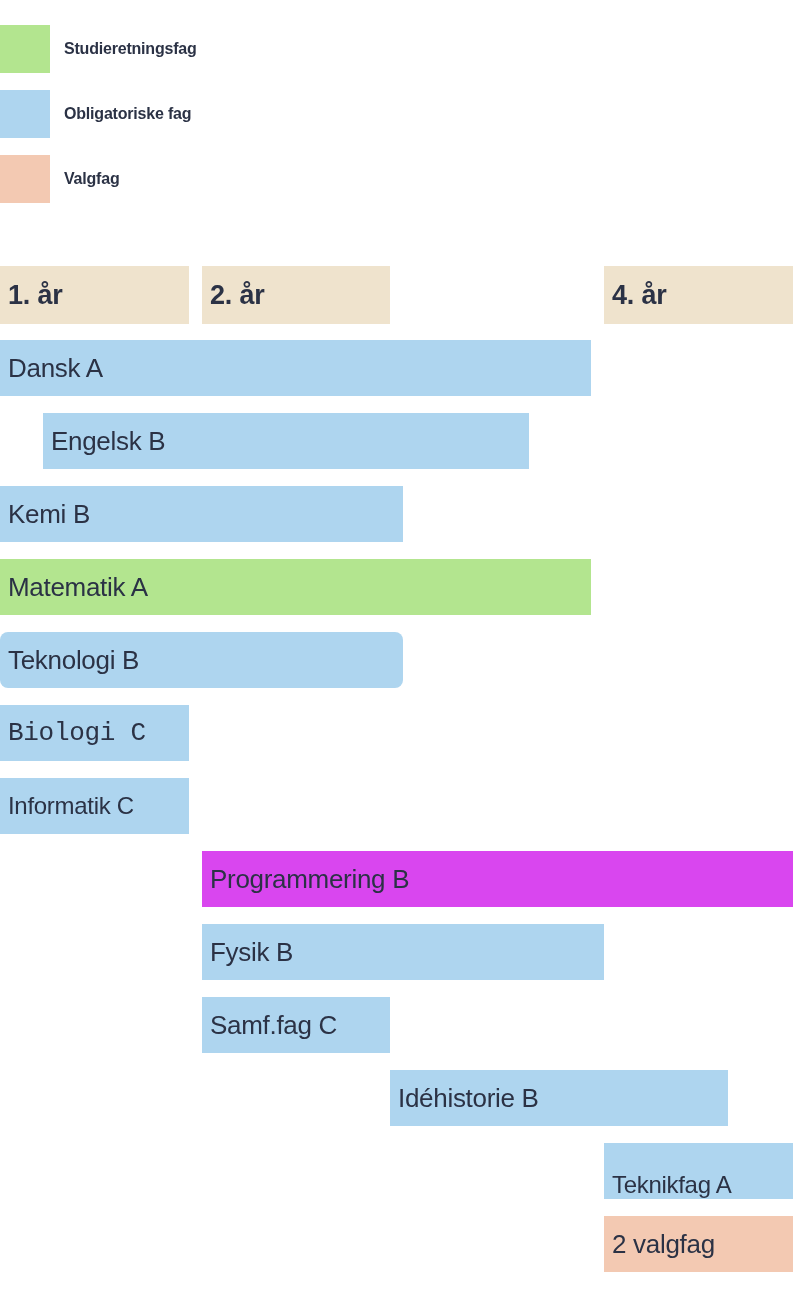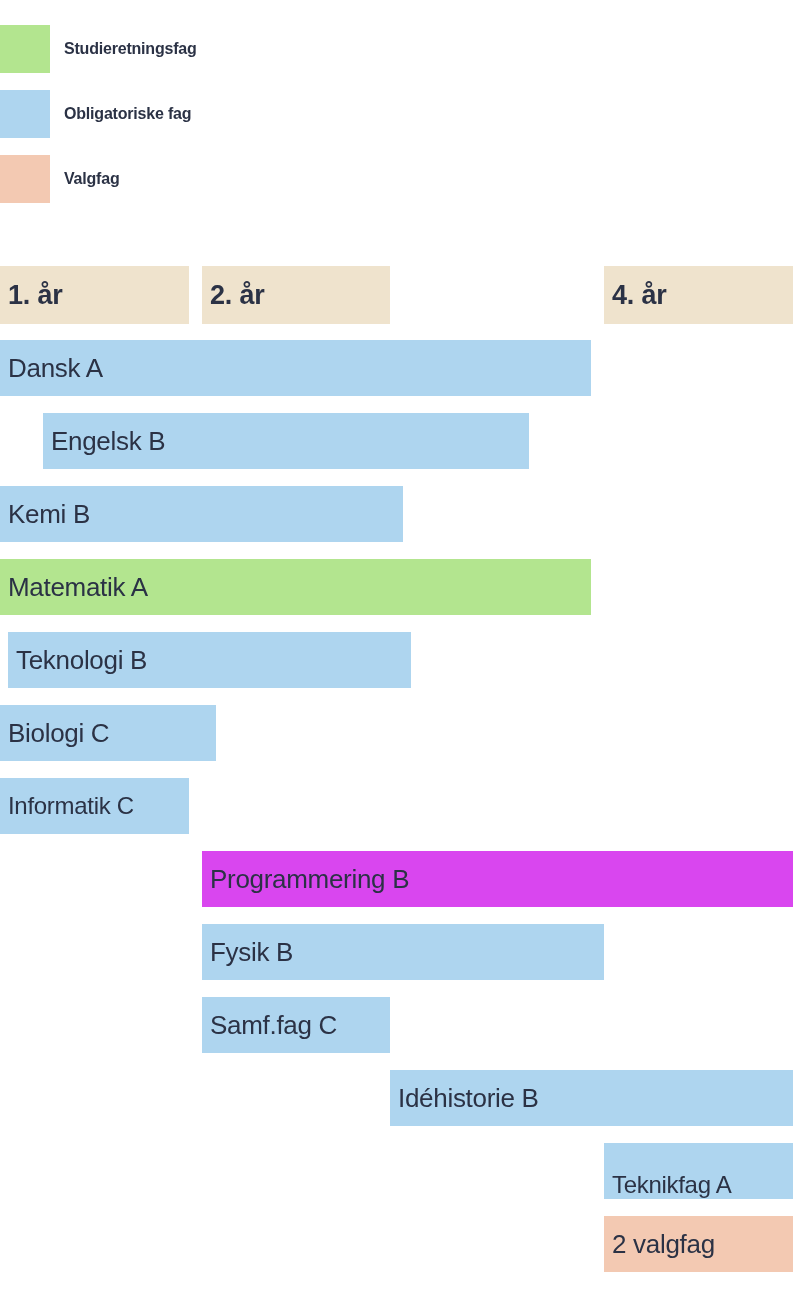--- a/index.html
+++ b/index.html
@@ -127,39 +127,39 @@
     </div>
     <div class="bar" style="left: 0px; width: 486px; top: 73px; background: rgb(174, 213, 239); margin-left: 43px;">
       <span>Engelsk B</span>
     </div>
     <div class="bar" style="left: 0px; width: 403px; top: 146px; background: rgb(174, 213, 239);">
       <span>Kemi B</span>
     </div>
     <div class="bar" style="left: 0px; width: 591px; top: 219px; background: rgb(179, 229, 143);">
       <span>Matematik A</span>
     </div>
-    <div class="bar" style="left: 8px; width: 403px; top: 292px; background: rgb(174, 213, 239);">
+    <div class="bar" style="left: 0px; width: 403px; top: 292px; background: rgb(174, 213, 239); border-radius: 8px;">
       <span>Teknologi B</span>
     </div>
-    <div class="bar" style="left: 0px; width: 216px; top: 365px; background: rgb(174, 213, 239);">
+    <div class="bar" style="left: 0px; width: 189px; top: 365px; background: rgb(174, 213, 239); font-family: Liberation Mono, monospace;">
       <span>Biologi C</span>
     </div>
     <div class="bar small" style="left: 0px; width: 189px; top: 438px; background: rgb(174, 213, 239);">
       <span>Informatik C</span>
     </div>
     <div class="bar" style="left: 202px; width: 591px; top: 511px; background: #d946ef;">
       <span>Programmering B</span>
     </div>
     <div class="bar" style="left: 202px; width: 402px; top: 584px; background: rgb(174, 213, 239);">
       <span>Fysik B</span>
     </div>
     <div class="bar" style="left: 202px; width: 188px; top: 657px; background: rgb(174, 213, 239);">
       <span>Samf.fag C</span>
     </div>
-    <div class="bar" style="left: 390px; width: 403px; top: 730px; background: rgb(174, 213, 239);">
+    <div class="bar" style="left: 390px; width: 338px; top: 730px; background: rgb(174, 213, 239);">
       <span>Idéhistorie B</span>
     </div>
     <div class="bar small" style="left: 604px; width: 189px; top: 803px; background: rgb(174, 213, 239); align-items: flex-end;">
       <span>Teknikfag A</span>
     </div>
     <div class="bar" style="left: 604px; width: 189px; top: 876px; background: rgb(243, 201, 178);">
       <span>2 valgfag</span>
     </div>
   </div>
 

